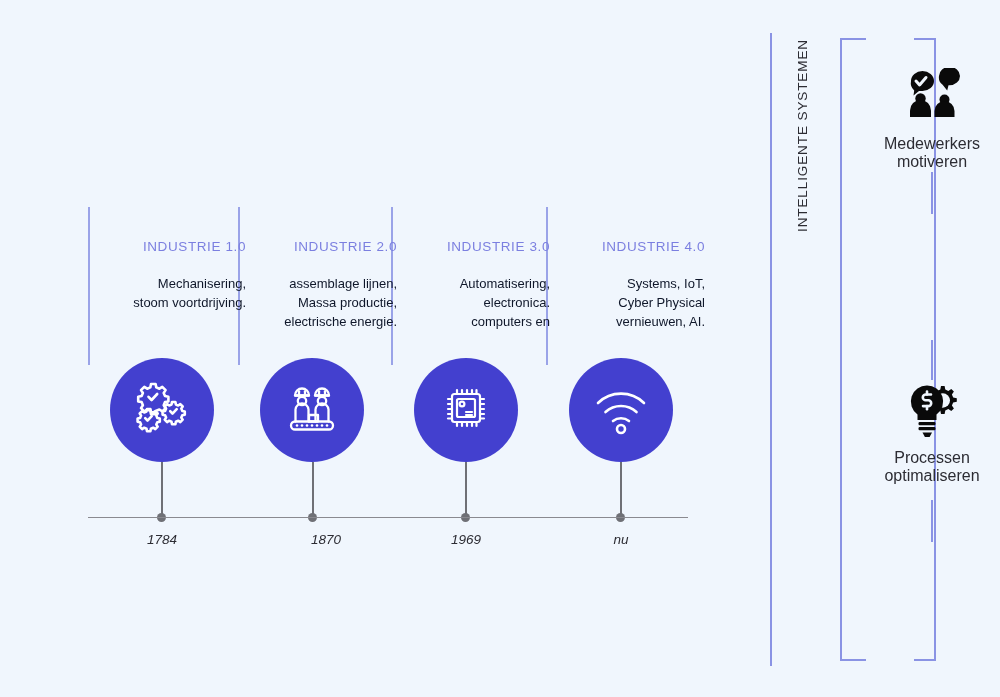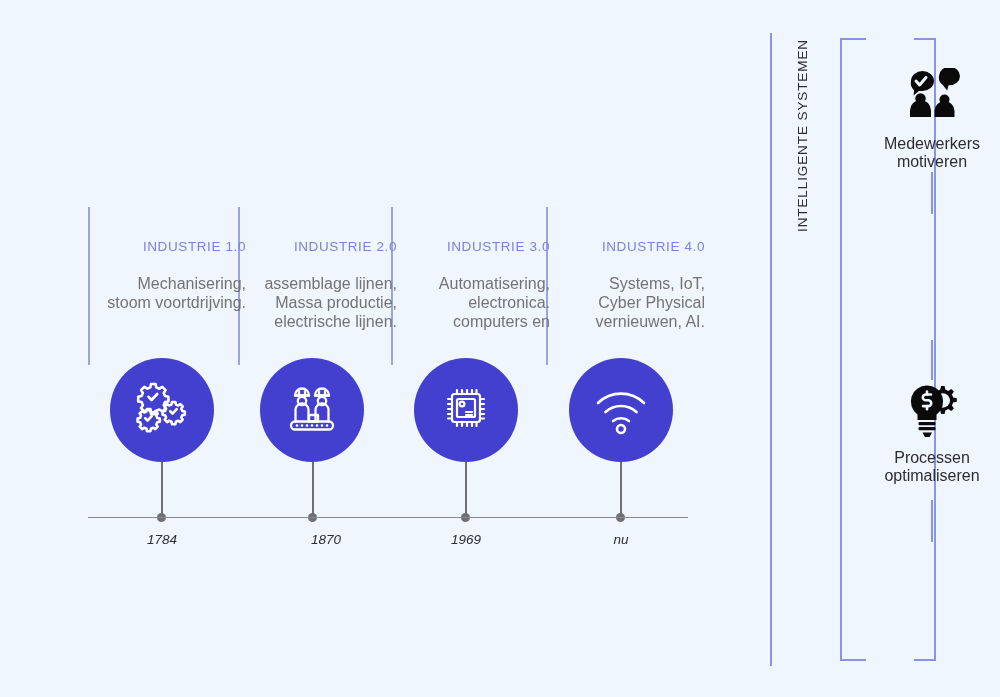--- a/index.html
+++ b/index.html
@@ -13,21 +13,21 @@
   #stage{position:absolute;left:0;top:0;width:1000px;height:697px;}
 
   
   .era-col{position:absolute;top:195px;width:148px;text-align:right;margin-top:44px;}
   .era-divider{position:absolute;top:207px;width:2px;height:158px;background:#9aa3e8;}
   .era-title{
     font-size:13.5px;letter-spacing:.6px;color:#7b7fe0;
     font-weight:400;margin:0 0 20px 0;white-space:nowrap;
   }
   .era-desc{
-    font-size:16px;line-height:19px;color:#737373;font-weight:400;
+    font-size:13px;line-height:19px;color:#0f172a;font-weight:400;
   }
 
   .era-circle{
     position:absolute;width:104px;height:104px;border-radius:50%;
     background:#4340cf;top:358px;
     display:flex;align-items:center;justify-content:center;
   }
   .era-stem{position:absolute;width:1.6px;height:55px;background:#6f7076;top:462px;}
   .era-dot{position:absolute;width:9px;height:9px;border-radius:50%;background:#6f7076;top:513px;}
   .era-year{
@@ -96,21 +96,21 @@
   </div>
   <div class="era-stem" style="left:161px"></div>
   <div class="era-dot" style="left:157px"></div>
   <div class="era-year" style="left:88px">1784</div>
 
   <div class="era-col" style="left:249px">
     <div class="era-title">INDUSTRIE 2.0</div>
     <div class="era-desc">
       <div>assemblage lijnen,</div>
       <div>Massa productie,</div>
-      <div>electrische lijnen.</div>
+      <div>electrische energie.</div>
     </div>
   </div>
   <div class="era-circle" style="left:260px">
     <span>
       <svg width="64" height="64" viewBox="0 0 64 64">
         <g fill="none" stroke="#ffffff" stroke-width="2.3" stroke-linejoin="round" stroke-linecap="round">
           <path d="M15 19.5 a7 7 0 0 1 14 0 z"></path>
           <path d="M15 19.5 h14"></path>
           <path d="M19 19.5 v-4.2"></path>
             <path d="M25 19.5 v-4.2"></path>

